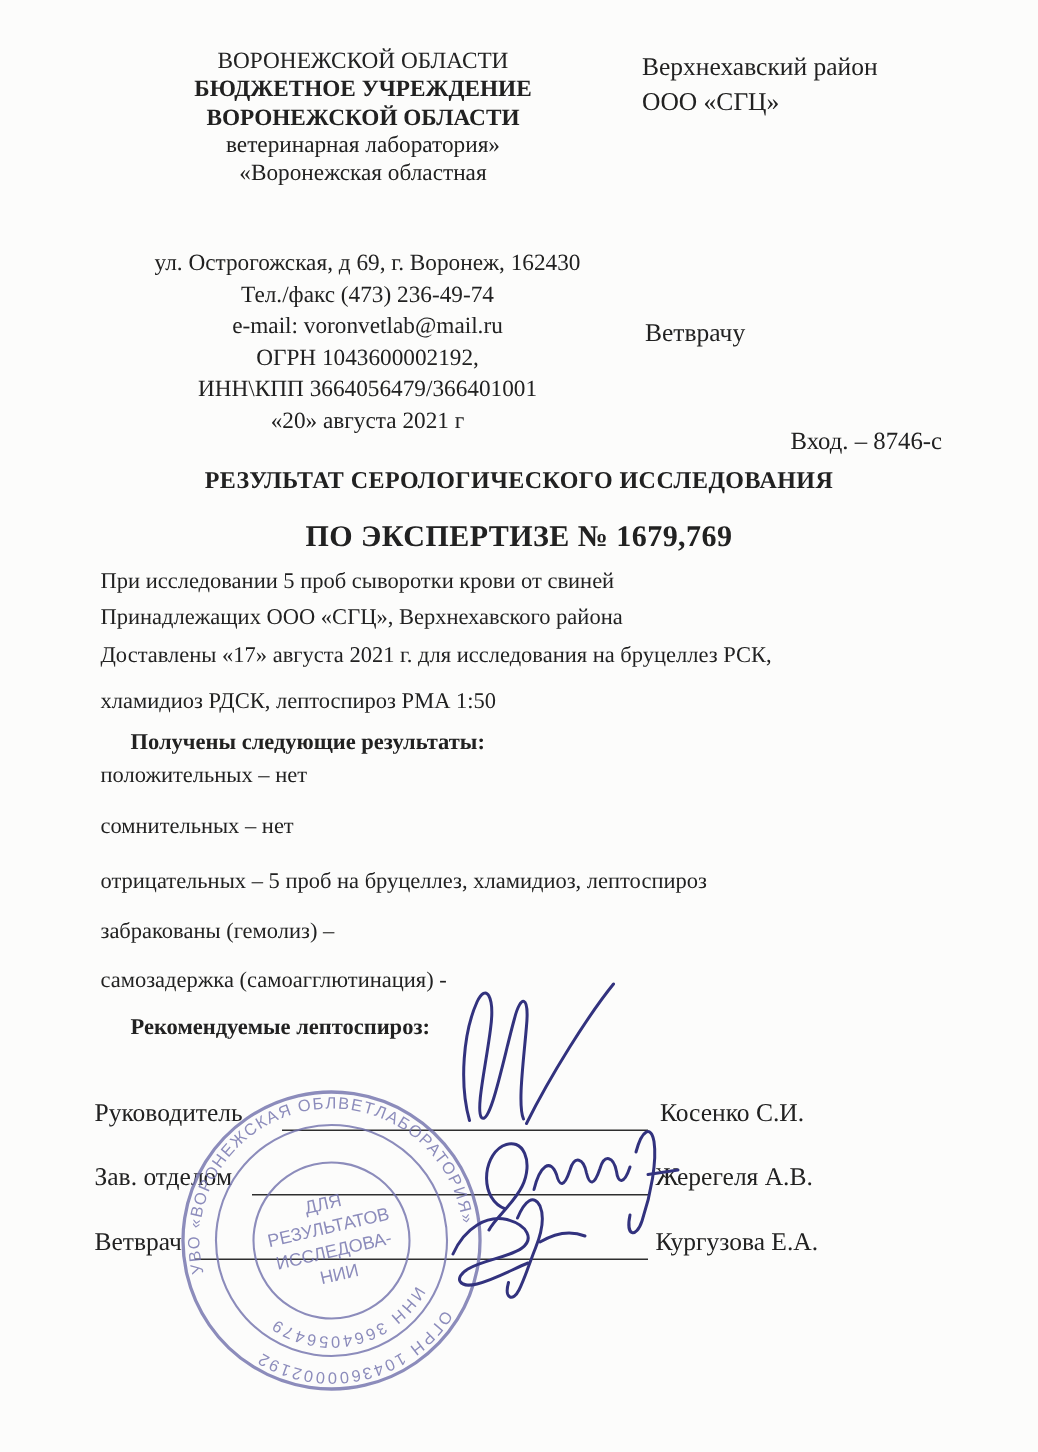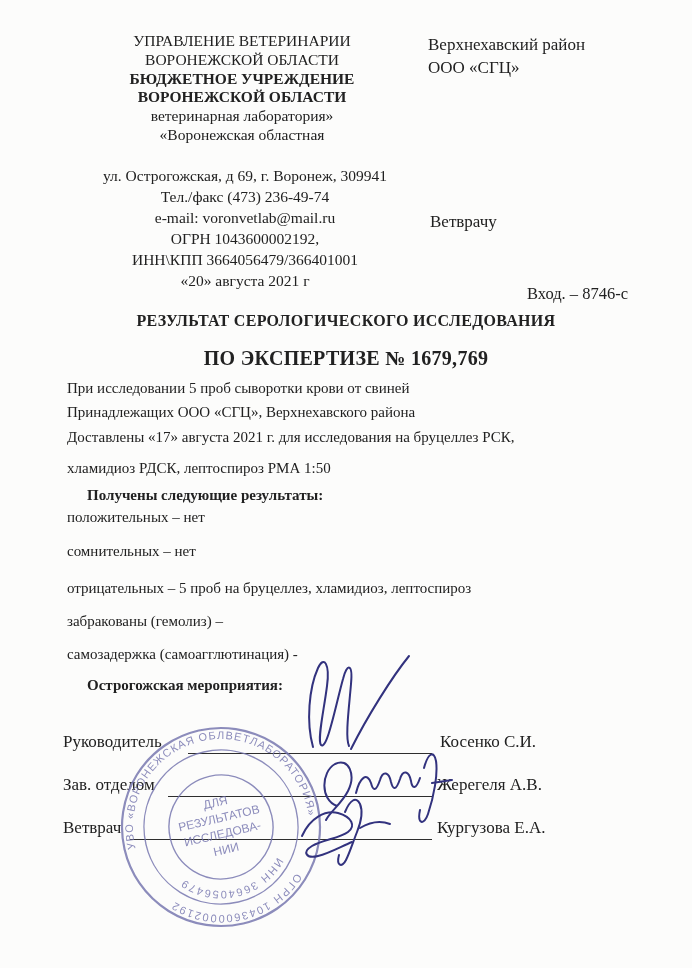--- a/index.html
+++ b/index.html
@@ -45,35 +45,34 @@
   
   .sigs{left:0;top:0;width:692px;height:968px;pointer-events:none;}
   .sigs path{fill:none;stroke:#32327e;stroke-width:2;stroke-linecap:round;}
 </style>
 </head>
 <body>
 
 <div class="page">
 
   <div class="abs sender">
-    <div>УПРАВЛЕНИЕ ВЕТЕРИНАРИИ</div>
     <div>ВОРОНЕЖСКОЙ ОБЛАСТИ</div>
     <div class="b">БЮДЖЕТНОЕ УЧРЕЖДЕНИЕ</div>
     <div class="b">ВОРОНЕЖСКОЙ ОБЛАСТИ</div>
     <div>ветеринарная лаборатория»</div>
     <div>«Воронежская областная</div>
   </div>
 
   <div class="abs recipient">
     <div>Верхнехавский район</div>
     <div>ООО «СГЦ»</div>
   </div>
 
   <div class="abs contacts">
-    <div>ул. Острогожская, д 69, г. Воронеж, 309941</div>
+    <div>ул. Острогожская, д 69, г. Воронеж, 162430</div>
     <div>Тел./факс (473) 236-49-74</div>
     <div>e-mail: voronvetlab@mail.ru</div>
     <div>ОГРН 1043600002192,</div>
     <div>ИНН\КПП 3664056479/366401001</div>
     <div>«20» августа 2021 г</div>
   </div>
 
   <div class="abs addressee">Ветврачу</div>
   <div class="abs incoming">Вход. – 8746-с</div>
 
@@ -83,21 +82,21 @@
   <div class="abs bl p1a">При исследовании 5 проб сыворотки крови от свиней</div>
   <div class="abs bl p1b">Принадлежащих ООО «СГЦ», Верхнехавского района</div>
   <div class="abs bl p1c">Доставлены «17» августа 2021 г. для исследования на бруцеллез РСК,</div>
   <div class="abs bl p1d">хламидиоз РДСК, лептоспироз РМА 1:50</div>
   <div class="abs bl rh bold">Получены следующие результаты:</div>
   <div class="abs bl r1">положительных – нет</div>
   <div class="abs bl r2">сомнительных – нет</div>
   <div class="abs bl r3">отрицательных – 5 проб на бруцеллез, хламидиоз, лептоспироз</div>
   <div class="abs bl r4">забракованы (гемолиз) –</div>
   <div class="abs bl r5">самозадержка (самоагглютинация) -</div>
-  <div class="abs bl rec bold">Острогожская мероприятия:</div>
+  <div class="abs bl rec bold">Рекомендуемые лептоспироз:</div>
 
   <div class="abs sig-label lab1">Руководитель</div>
   <div class="abs line1"></div>
   <div class="abs sig-name nam1">Косенко С.И.</div>
 
   <div class="abs sig-label lab2">Зав. отделом</div>
   <div class="abs line2"></div>
   <div class="abs sig-name nam2">Жерегеля А.В.</div>
 
   <div class="abs sig-label lab3">Ветврач</div>

